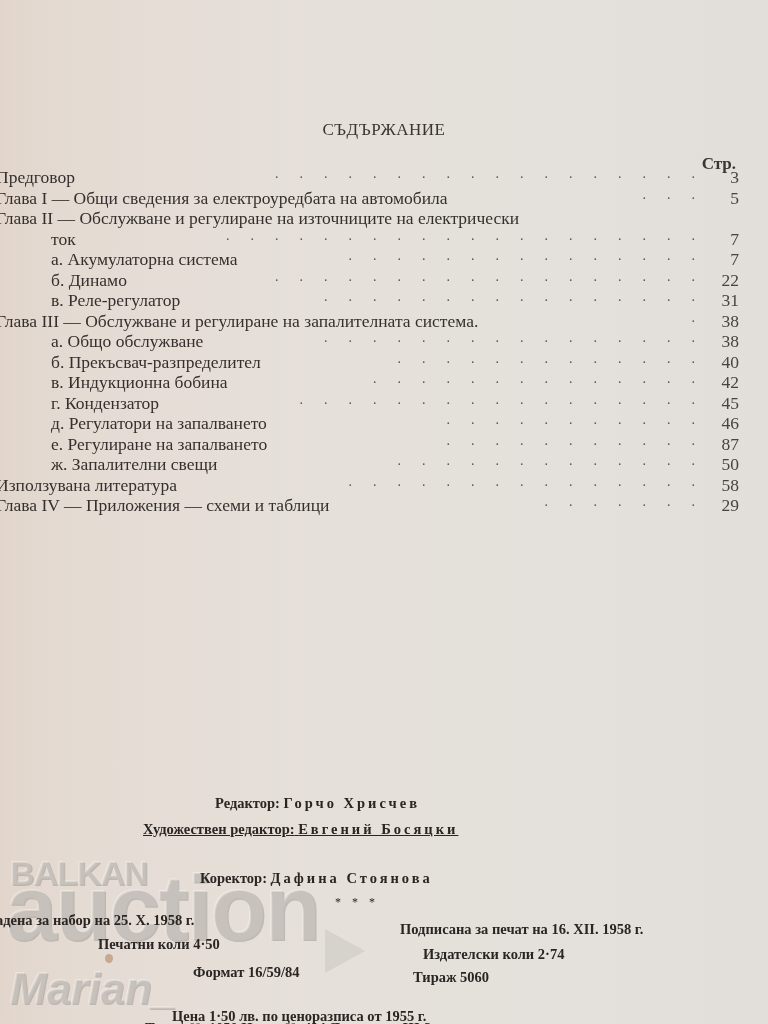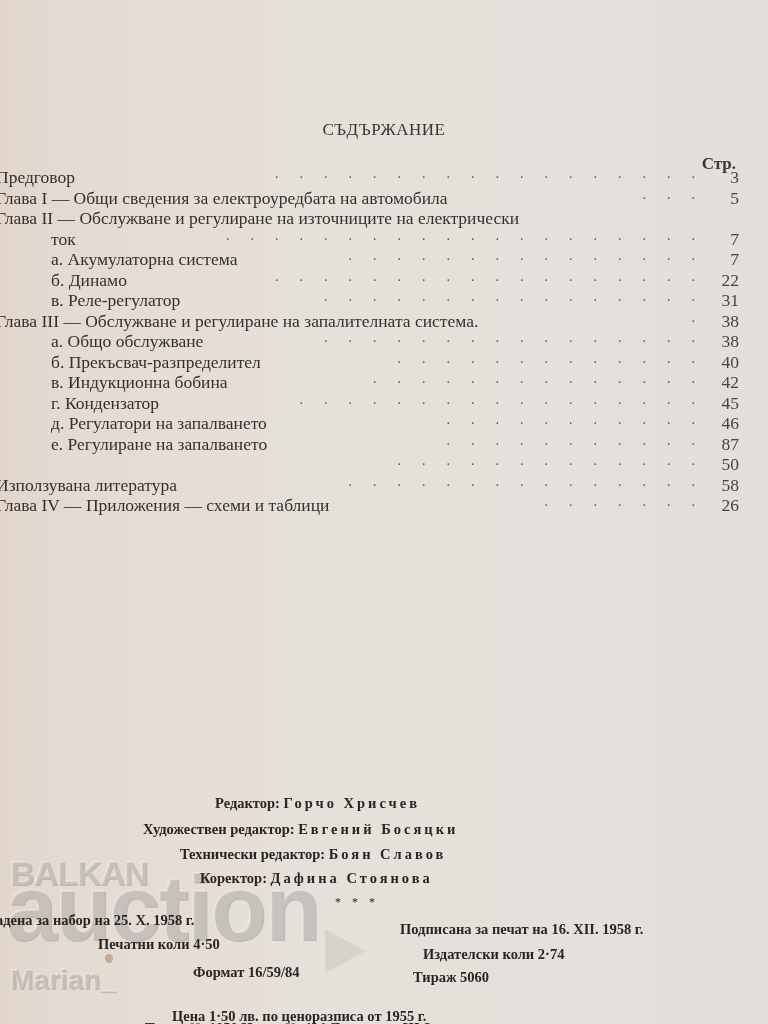--- a/index.html
+++ b/index.html
@@ -33,21 +33,21 @@
   .lvl1 .label { left: 51px; }
   .credit { position: absolute; font-size: 14.5px; white-space: nowrap; color: #2a2523; font-weight: bold; }
   .credit .role { font-weight: bold; letter-spacing: 0; }
   .credit .name { letter-spacing: 3px; }
   .stars { position: absolute; top: 891px; left: 335px; font-size: 12px; letter-spacing: 4px; color: #2a2523; }
   .imprint { position: absolute; font-size: 14.5px; white-space: nowrap; color: #2a2523; font-weight: bold; }
   .wm { position: absolute; font-family: "Liberation Sans", "DejaVu Sans", sans-serif; font-weight: bold;
         color: rgba(200,195,190,0.55); text-shadow: 1px 1px 0 rgba(120,115,110,0.35), -1px -1px 0 rgba(255,255,255,0.35); }
   .wm-balkan { left: 10px; top: 850px; font-size: 34px; letter-spacing: -1px; }
   .wm-auction { left: 6px; top: 858px; font-size: 92px; letter-spacing: -2px; line-height: 92px; }
-  .wm-marian { left: 10px; top: 960px; font-size: 28px; letter-spacing: 0px; }
+  .wm-marian { left: 10px; top: 960px; font-size: 44px; letter-spacing: 0px; font-style: italic; }
   .wm-play { position: absolute; left: 325px; top: 925px; width: 0; height: 0;
              border-top: 22px solid transparent; border-bottom: 22px solid transparent;
              border-left: 40px solid rgba(200,195,190,0.5); }
   .stain { position: absolute; left: 105px; top: 950px; width: 8px; height: 9px; border-radius: 50%; background: rgba(170,120,80,0.5); }
 </style>
 </head>
 <body>
 
 <div class="page">
 
@@ -118,52 +118,49 @@
       <span class="label">д. Регулатори на запалването</span>
       <span class="dots">...........</span>
       <span class="page-num">46</span>
     </div>
     <div class="toc-row lvl1">
       <span class="label">е. Регулиране на запалването</span>
       <span class="dots">...........</span>
       <span class="page-num">87</span>
     </div>
     <div class="toc-row lvl1">
+      <span class="label">ж. Запалителни свещи</span>
       <span class="dots">.............</span>
       <span class="page-num">50</span>
     </div>
     <div class="toc-row lvl0">
       <span class="label">Използувана литература</span>
       <span class="dots">...............</span>
       <span class="page-num">58</span>
     </div>
     <div class="toc-row lvl0">
       <span class="label">Глава IV — Приложения — схеми и таблици</span>
       <span class="dots">.......</span>
-      <span class="page-num">26</span>
+      <span class="page-num">29</span>
     </div>
   </div>
 
   <div class="wm wm-balkan">BALKAN</div>
   <div class="wm wm-auction">auction</div>
   <div class="wm-play"></div>
   <div class="wm wm-marian">Marian_</div>
   <div class="stain"></div>
 
   <div class="credit" style="top:791px; left:215px;text-align:center;">
     <span class="role">Редактор:</span>
     <span class="name">Горчо Хрисчев</span>
   </div>
-  <div class="credit" style="top:817px; left:143px;">
+  <div class="credit" style="top:817px; left:143px;text-decoration:underline;">
     <span class="role">Художествен редактор:</span>
     <span class="name">Евгений Босяцки</span>
-  </div>
-  <div class="credit" style="top:842px; left:180px;">
-    <span class="role">Технически редактор:</span>
-    <span class="name">Боян Славов</span>
   </div>
   <div class="credit" style="top:866px; left:200px;">
     <span class="role">Коректор:</span>
     <span class="name">Дафина Стоянова</span>
   </div>
 
   <div class="stars">* * *</div>
 
   <div class="imprint" style="top:908px; left:-14px;">Дадена за набор на 25. X. 1958 г.</div>
   <div class="imprint" style="top:917px; left:400px;">Подписана за печат на 16. XII. 1958 г.</div>

